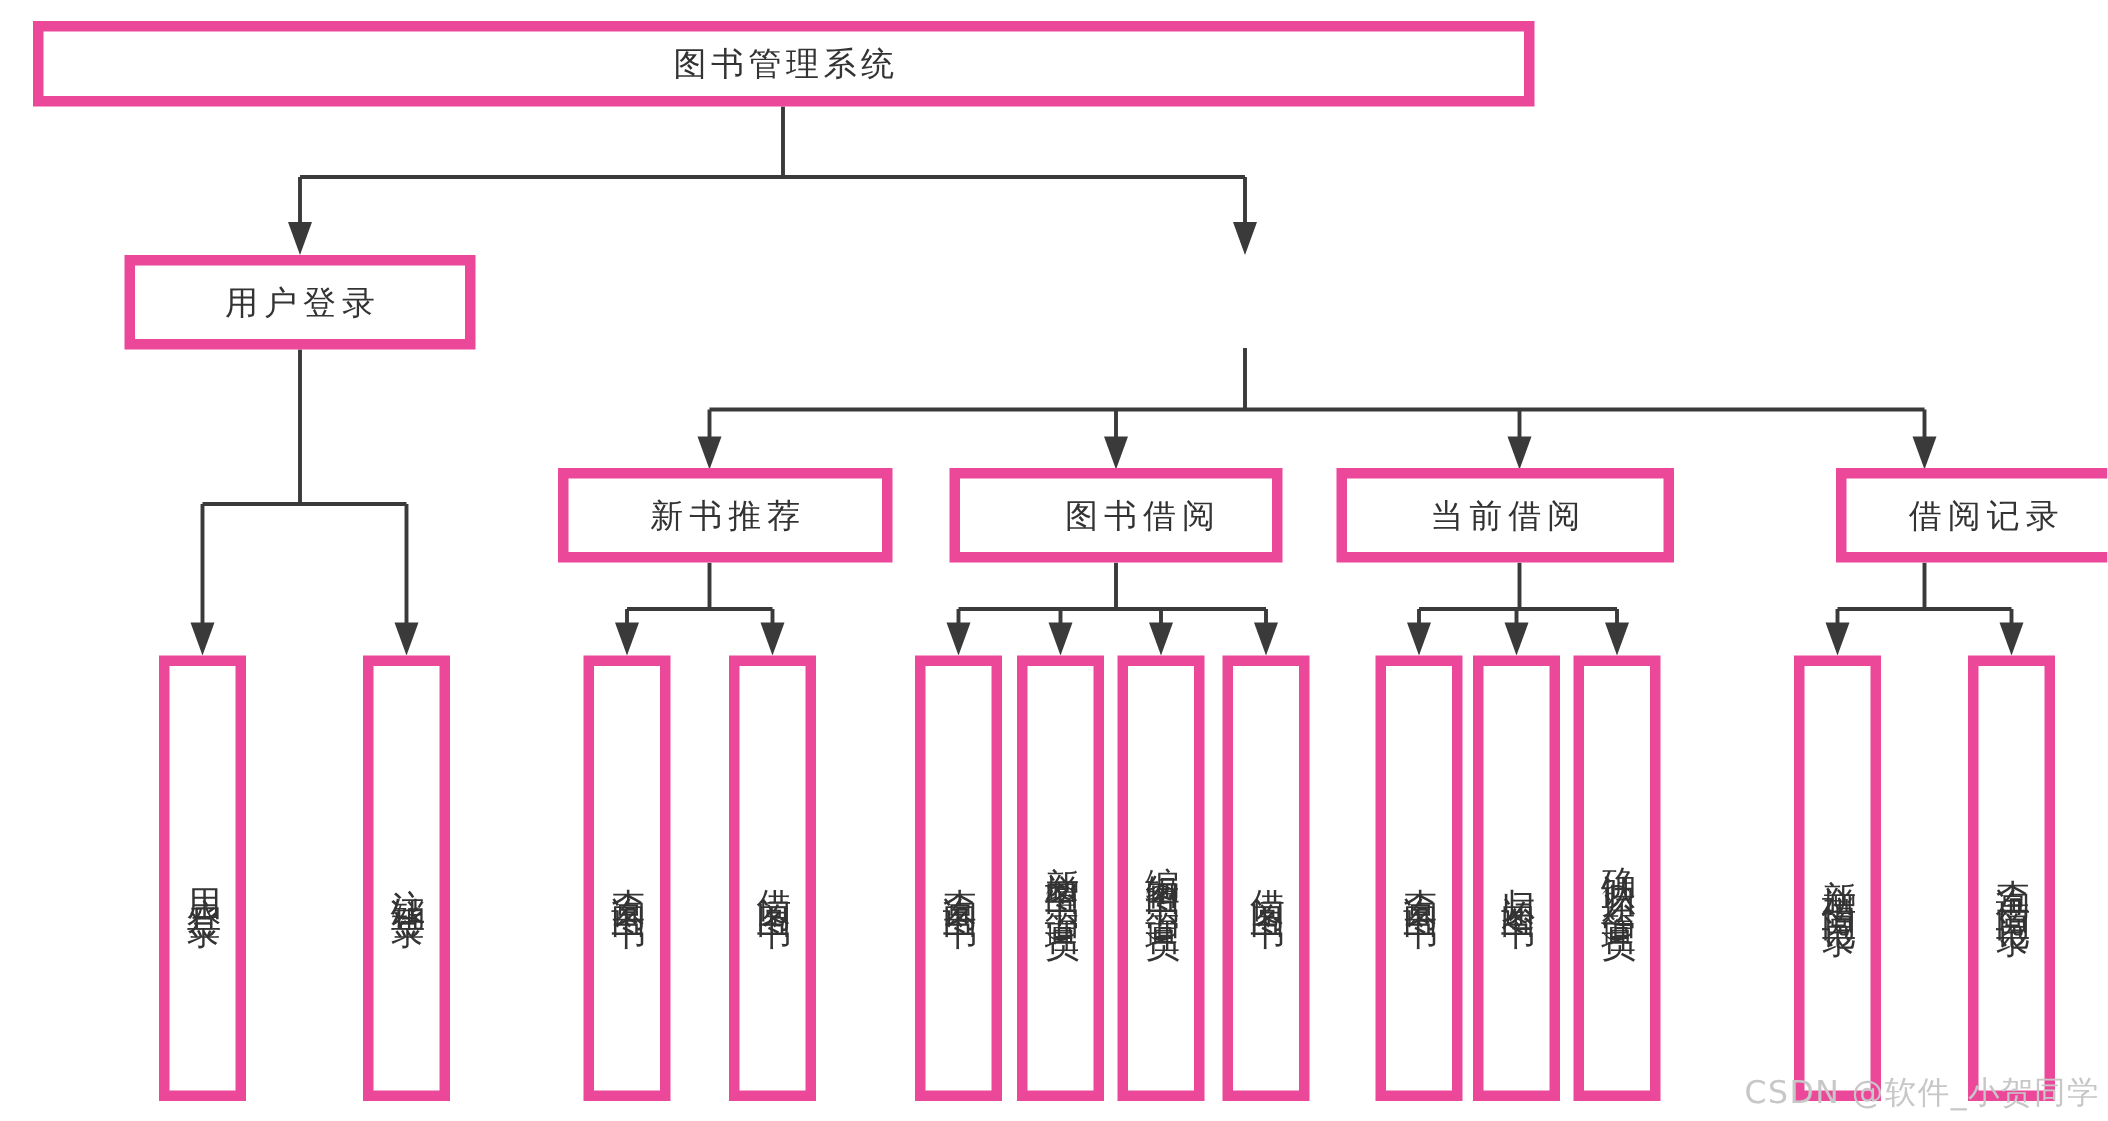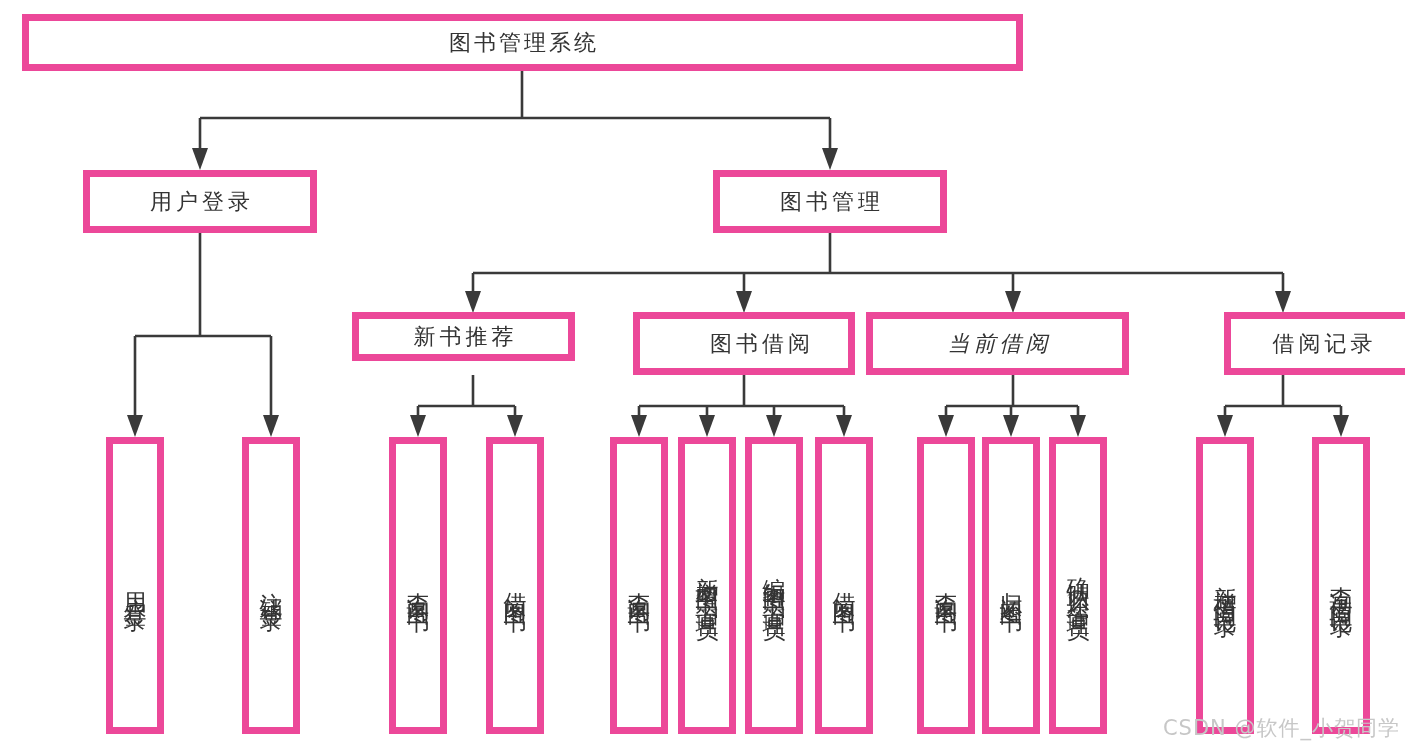--- a/index.html
+++ b/index.html
@@ -93,25 +93,24 @@
       <polygon points="1003,415 1019,415 1011,437"></polygon>
       <polygon points="1070,415 1086,415 1078,437"></polygon>
       <polygon points="1217,415 1233,415 1225,437"></polygon>
       <polygon points="1333,415 1349,415 1341,437"></polygon>
     </g>
   </svg>
 
   <div class="node hnode root-node" style="left:22px; top:14px; width:1001px; height:57px;">图书管理系统</div>
 
   <div class="node hnode" style="left:83px; top:170px; width:234px; height:63px;">用户登录</div>
-  <div class="node hnode" style="left:713px; top:170px; width:234px; height:63px;">图书管理</div>
 
-  <div class="node hnode" style="left:352px; top:312px; width:223px; height:49px;">新书推荐</div>
+  <div class="node hnode" style="left:372px; top:312px; width:223px; height:63px;">新书推荐</div>
   <div class="node hnode" style="left:633px; top:312px; width:222px; height:63px;padding-left:32px;">图书借阅</div>
-  <div class="node hnode" style="left:866px; top:312px; width:263px; height:63px;font-style:italic;">当前借阅</div>
+  <div class="node hnode" style="left:891px; top:312px; width:225px; height:63px;">当前借阅</div>
   <div class="node hnode" style="left:1224px; top:312px; width:197px; height:63px;">借阅记录</div>
 
   <div class="node vnode" style="left:106px; top:437px; width:58px; height:297px;">
     <span class="vtext">用户登录</span>
   </div>
   <div class="node vnode" style="left:242px; top:437px; width:58px; height:297px;">
     <span class="vtext">注销登录</span>
   </div>
 
   <div class="node vnode" style="left:389px; top:437px; width:58px; height:297px;">

